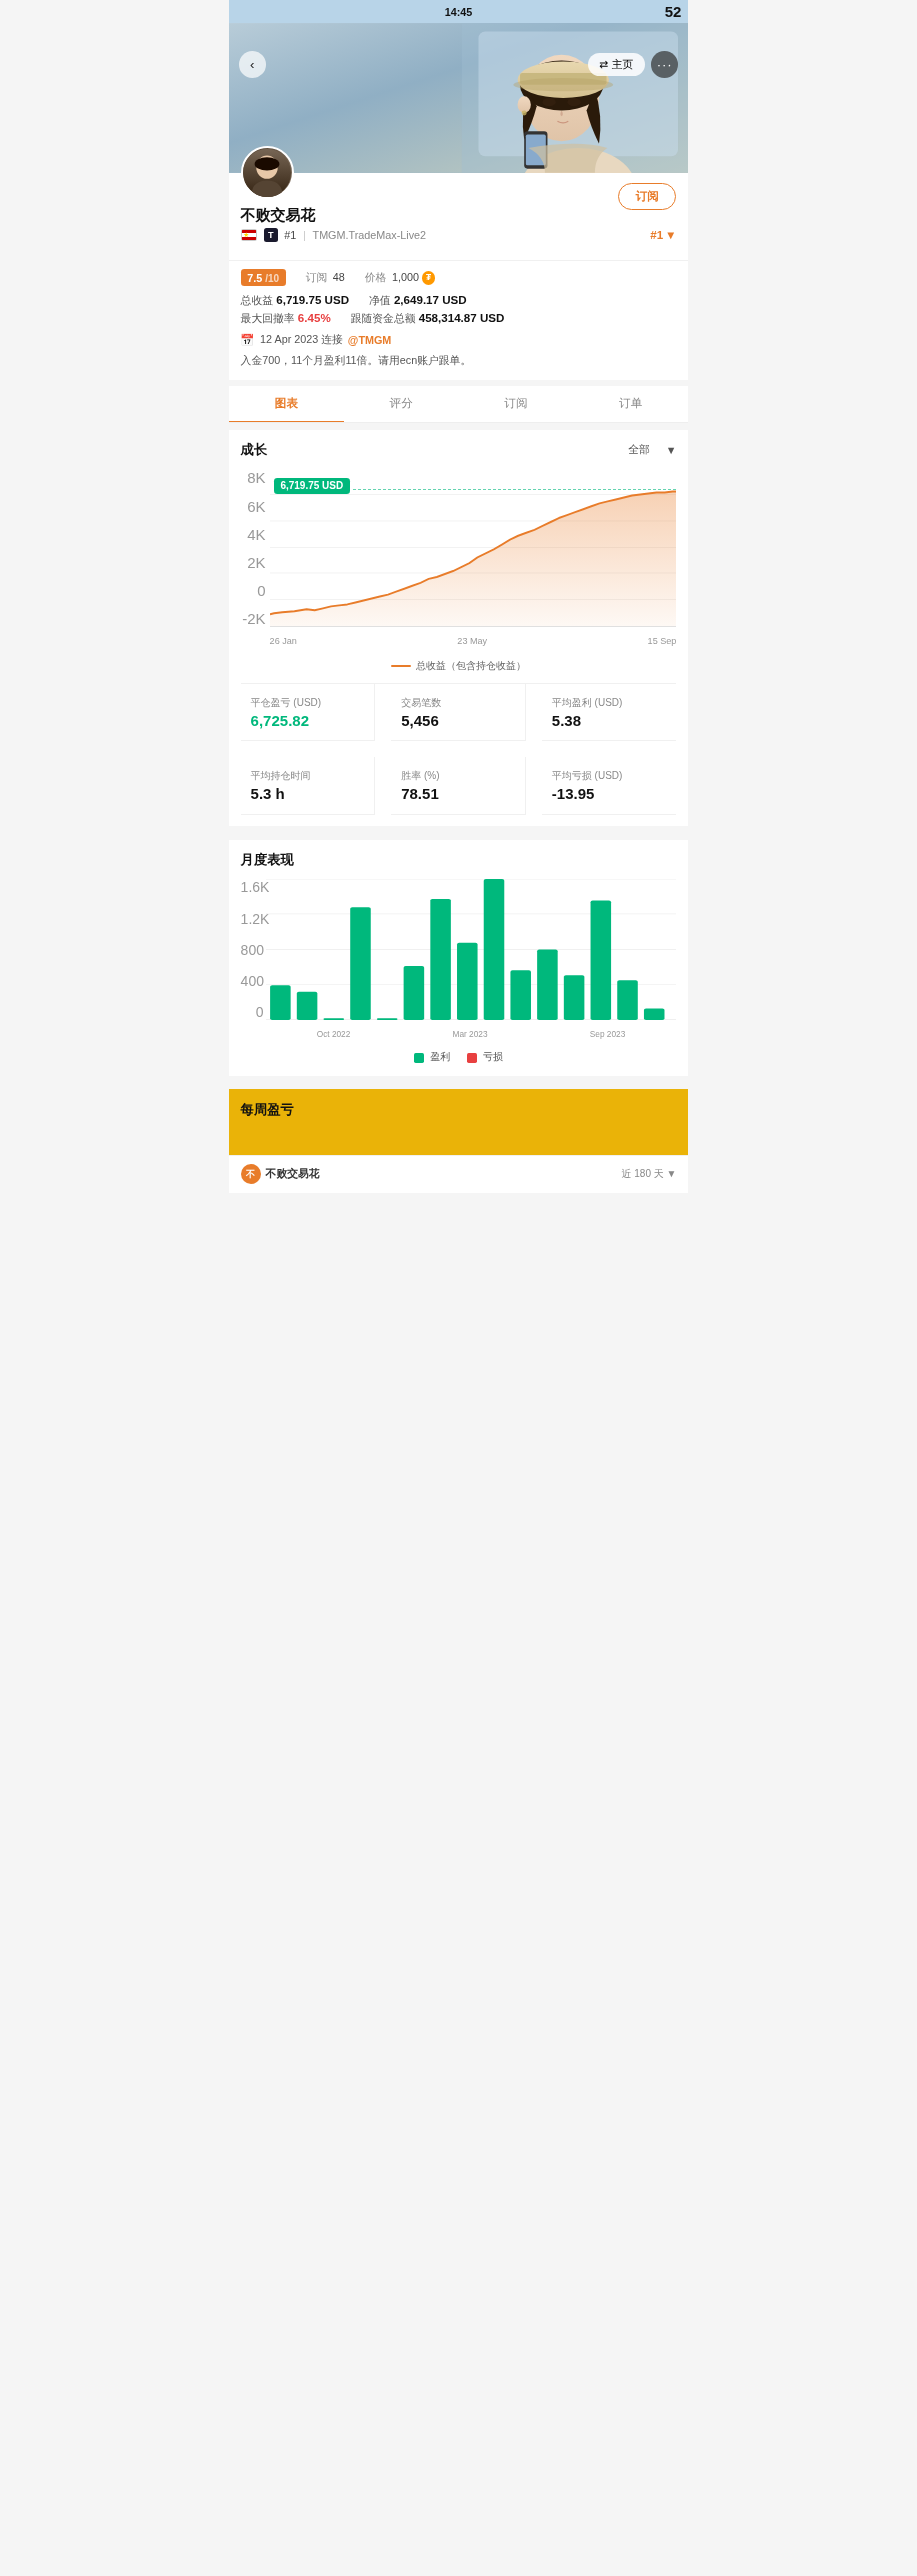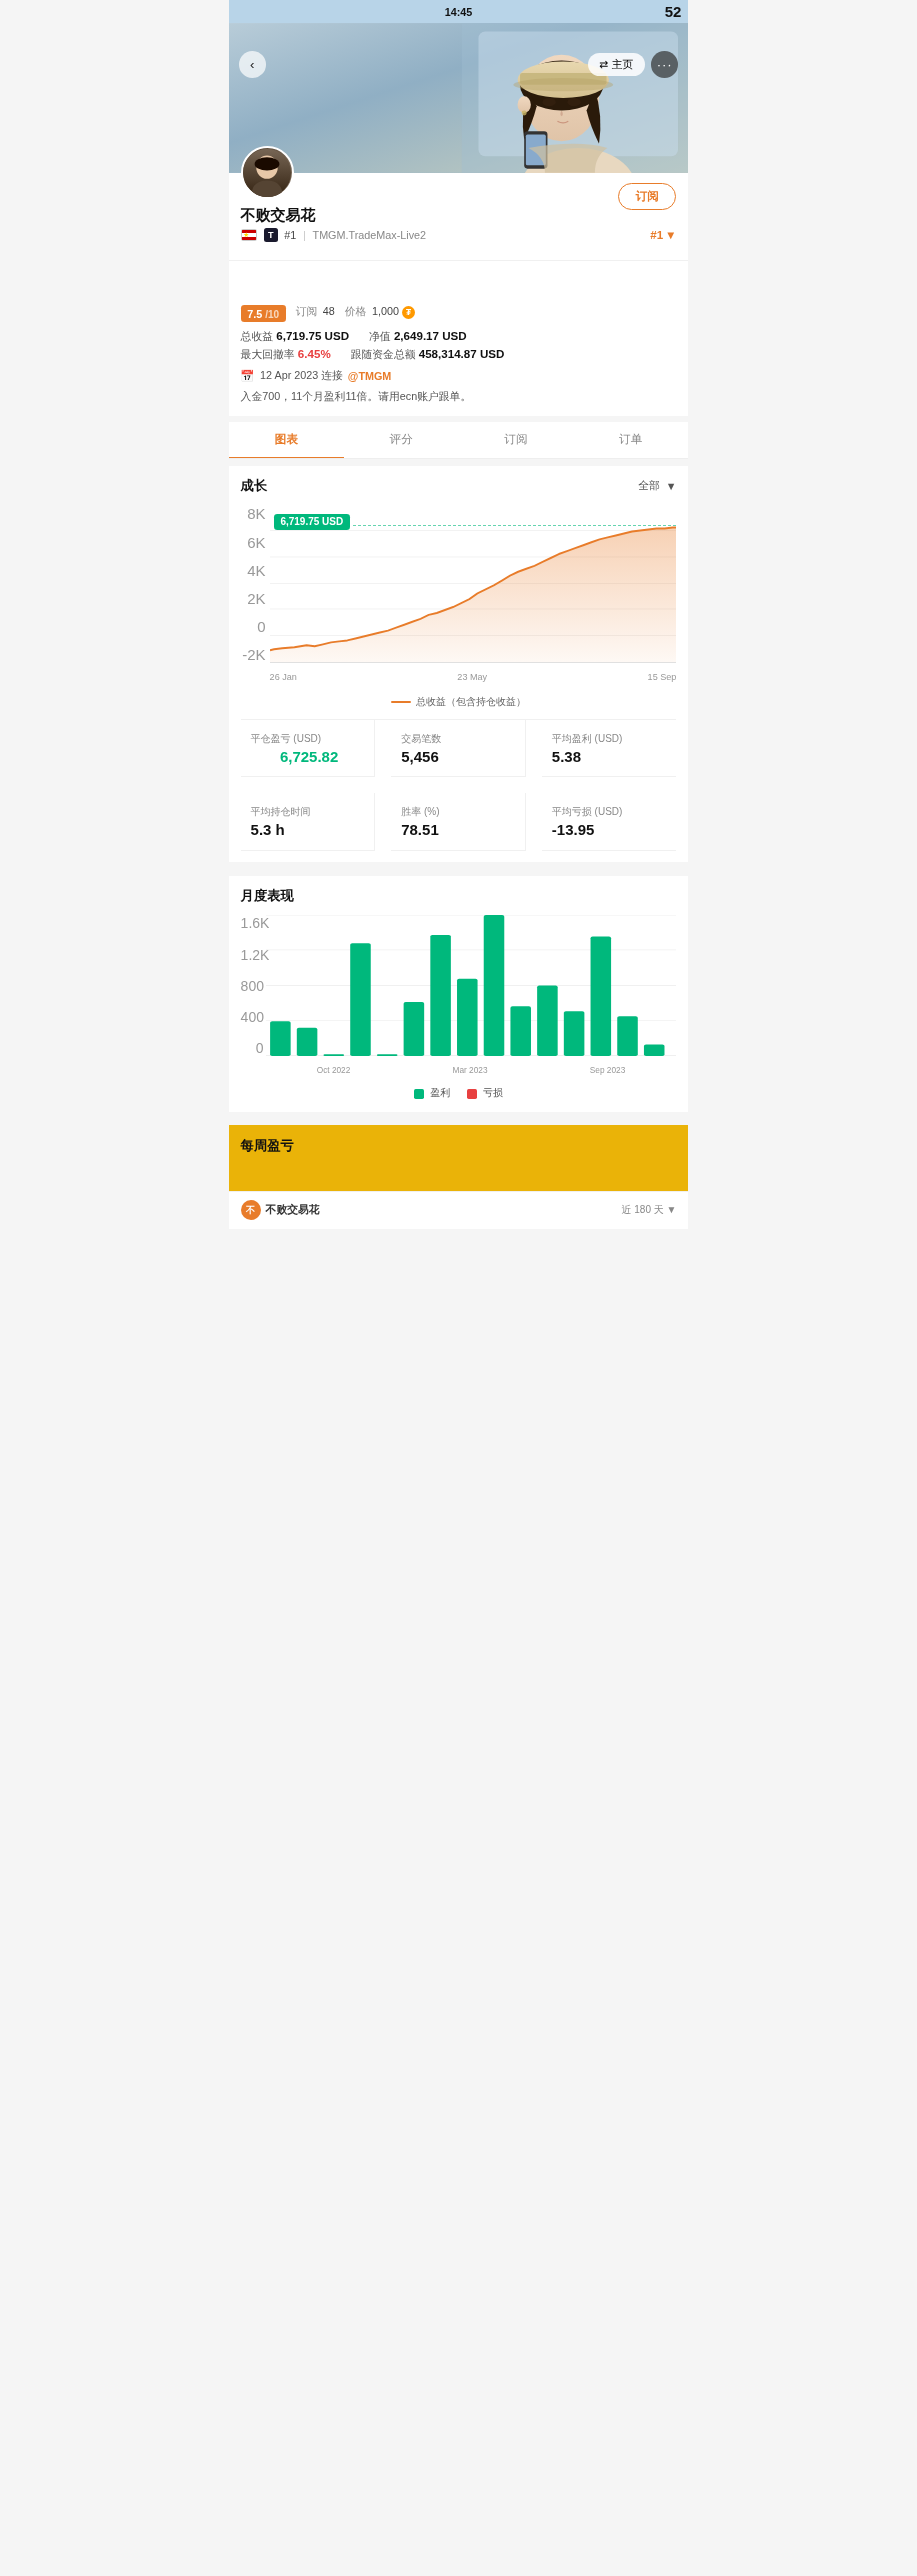--- a/index.html
+++ b/index.html
@@ -172,25 +172,24 @@
     }
 
     
     .stats-section {
       background: #fff;
       padding: 8.3px 11.6px 11.6px;
       border-top: 0.8px solid #f0f0f0;
     }
     .rating-row {
       display: flex;
-      align-items: flex-start;
-      gap: 10px;
+      align-items: center;
+      gap: 20px;
       margin-bottom: 6.6px;
       flex-wrap: wrap;
-      margin-top: 36px;
     }
     .rating-badge {
       background: #e87c2a;
       color: #fff;
       padding: 2.5px 6.6px;
       border-radius: 3.3px;
       font-size: 10.8px;
       font-weight: 700;
     }
     .rating-badge .total { opacity: 0.7; font-size: 10px; }
@@ -271,21 +270,21 @@
       margin-bottom: 10px;
     }
     .section-title {
       font-size: 13.3px;
       font-weight: 700;
       color: #111;
     }
     .filter-btn {
       font-size: 10.8px;
       color: #555;
-      display: flex; align-items: center; gap: 6px;
+      display: flex; align-items: center; gap: 16px;
       cursor: pointer;
     }
 
     
     .growth-chart {
       position: relative;
       height: 183px;
       margin-bottom: 6.6px;
     }
     .chart-y-axis {
@@ -384,21 +383,21 @@
       font-size: 10px;
       color: #888;
       margin-bottom: 3.3px;
       line-height: 1.3;
     }
     .metric-value {
       font-size: 15px;
       font-weight: 700;
       color: #111;
     }
-    .metric-value.green { color: #00b87c; text-align: center; }
+    .metric-value.green { color: #00b87c; }
 
     
     .monthly-section {
       background: #fff;
       padding: 11.6px;
       margin-top: 6.6px;
     }
     .bar-chart {
       position: relative;
       height: 166px;

